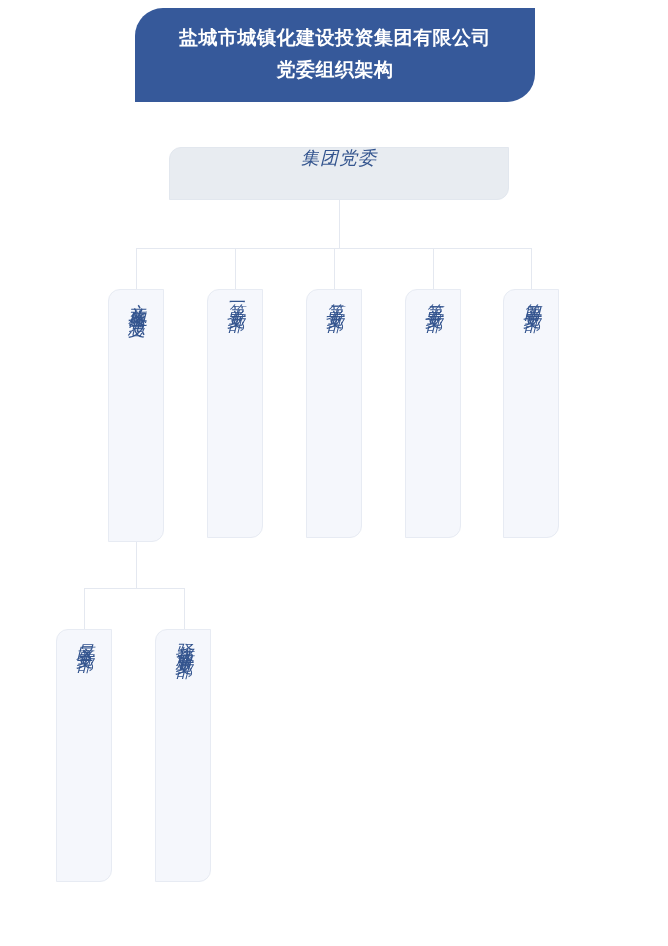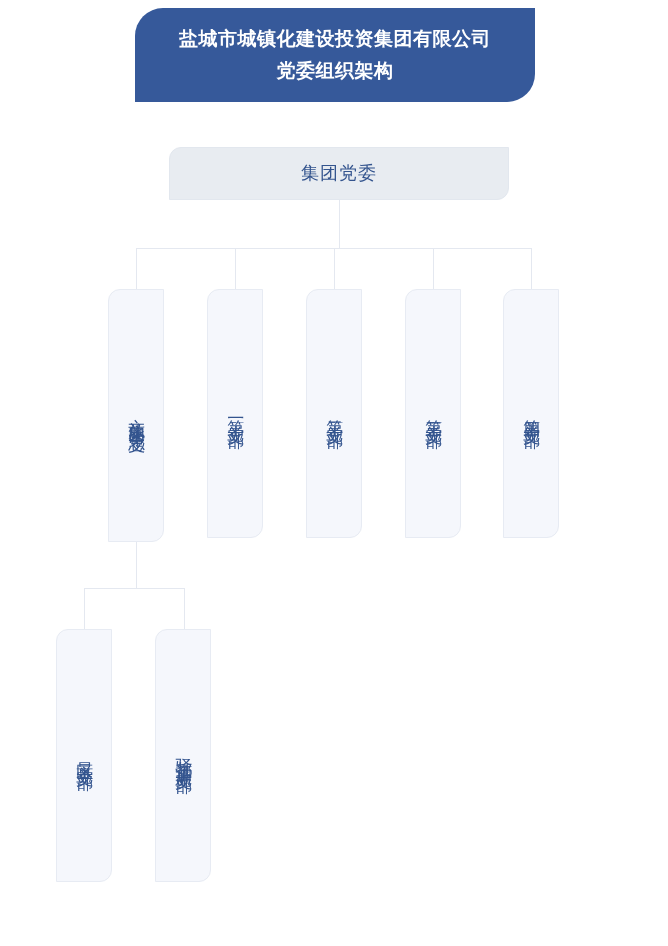--- a/index.html
+++ b/index.html
@@ -29,41 +29,43 @@
     top: 8px;
     width: 400px;
     height: 94px;
     background: #36599a;
     border-radius: 28px 0 28px 0;
     display: flex;
     align-items: center;
     justify-content: center;
     box-sizing: border-box;
     padding: 0 18px;
+    font-family: Liberation Mono, monospace;
   }
   .title-banner .title-text {
     color: #ffffff;
     font-size: 19px;
     font-weight: bold;
     line-height: 32px;
     text-align: center;
     letter-spacing: 0.5px;
     white-space: pre-line;
   }
 
   
   .node {
     position: absolute;
     box-sizing: border-box;
     background: #f5f7fc;
     border: 1px solid #e7ebf3;
     border-radius: 12px 0 12px 0;
     display: flex;
-    align-items: center;
+    align-items: flex-start;
     justify-content: center;
+    font-style: italic;
   }
   .node.root-node {
     background: #e8ecf1;
     border-color: #e2e7ee;
   }
   .node .node-label {
     color: #33548e;
     font-size: 18px;
     line-height: 1.2;
     text-align: center;

